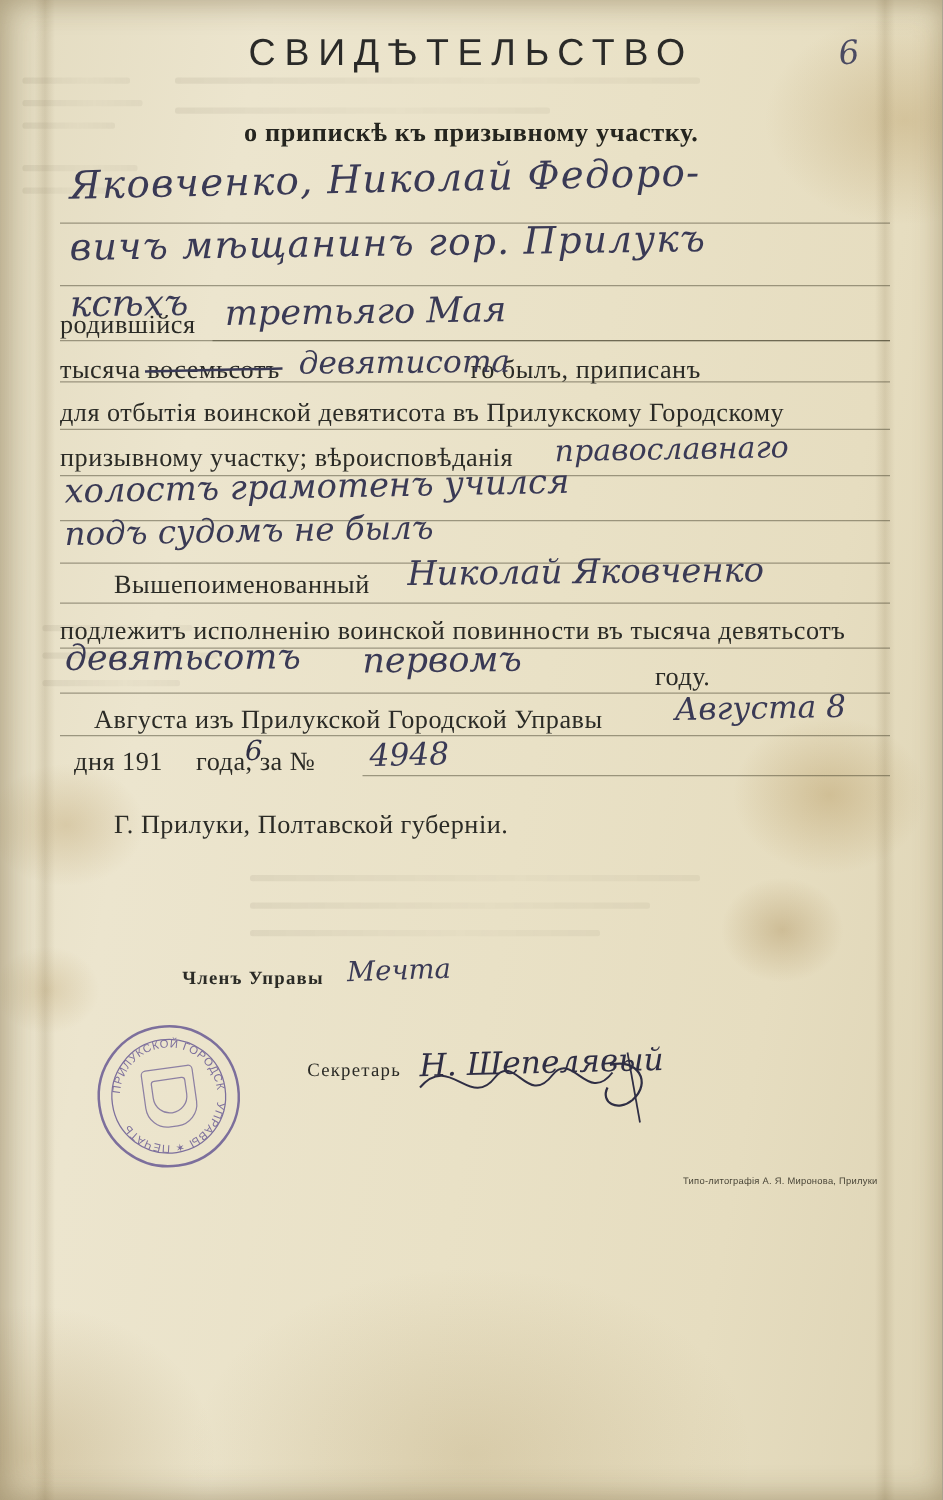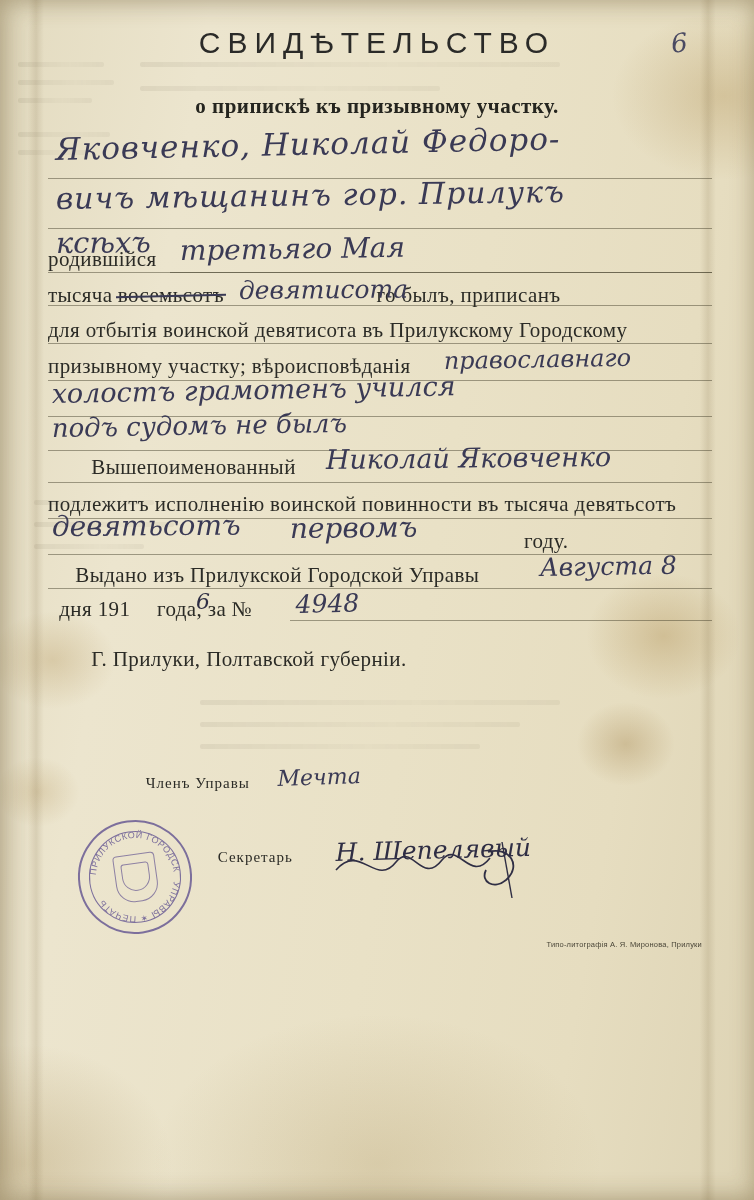--- a/index.html
+++ b/index.html
@@ -273,21 +273,21 @@
 
     <div class="hw blue" style="left:52px; top:510px; font-size:28px; transform:rotate(-0.4deg);">девятьсотъ</div>
     <div class="hw blue" style="left:290px; top:512px; font-size:28px; transform:rotate(-0.6deg);">первомъ</div>
     <div class="line" style="top:529px; left:524px;">
       <span class="pr">году.</span>
     </div>
     <div class="rule" style="left:48px; right:42px; top:554px;"></div>
 
     <div class="line" style="top:563px;">
       <span style="display:inline-block; width:22px;"></span>
-      <span class="pr">Выдано изъ Прилукской Городской Управы</span>
+      <span class="pr">Августа изъ Прилукской Городской Управы</span>
     </div>
     <div class="hw blue" style="left:540px; top:553px; font-size:25px; transform:rotate(-1deg);">Августа 8</div>
     <div class="rule" style="left:48px; right:42px; top:588px;"></div>
 
     <div class="line" style="top:597px;">
       <span style="display:inline-block; width:6px;"></span>
       <span class="pr">дня 191</span>
       <span style="display:inline-block; width:16px;"></span>
       <span class="pr">года,  за  №</span>
     </div>
@@ -295,27 +295,27 @@
     <div class="hw blue" style="left:296px; top:590px; font-size:25px; transform:rotate(-1.5deg);">4948</div>
     <div class="rule" style="left:290px; right:42px; top:620px;"></div>
 
     <div class="line" style="top:647px;">
       <span style="display:inline-block; width:38px;"></span>
       <span class="pr">Г. Прилуки, Полтавской губерніи.</span>
     </div>
 
     <div class="line" style="top:775px; font-size:15px;">
       <span style="display:inline-block; width:94px;"></span>
-      <span class="pr" style="letter-spacing:1px;">Членъ Управы</span>
+      <span class="pr" style="letter-spacing:1px;font-weight:bold;">Членъ Управы</span>
     </div>
     <div class="hw blue" style="left:278px; top:766px; font-size:22px; transform:rotate(-2deg);">Мечта</div>
 
     <div class="line" style="top:849px; font-size:15px;">
       <span style="display:inline-block; width:166px;"></span>
-      <span class="pr" style="letter-spacing:1px;">Секретарь</span>
+      <span class="pr" style="letter-spacing:1px;margin-left:28px;">Секретарь</span>
     </div>
     <div class="hw ink" style="left:336px; top:838px; font-size:25px; transform:rotate(-1.5deg);">Н. Шепелявый</div>
     <svg width="200" height="70" style="position:absolute; left:330px; top:836px;">
       <path d="M6,34 C30,6 46,52 66,26 C82,6 92,50 112,24 C128,4 140,48 160,22" fill="none" stroke="#2f2e44" stroke-width="1.6"></path>
       <path d="M158,16 C180,10 192,30 176,44 C164,54 150,46 156,34" fill="none" stroke="#2f2e44" stroke-width="1.8"></path>
       <path d="M172,6 L182,62" fill="none" stroke="#2f2e44" stroke-width="1.4"></path>
     </svg>
 
     <div class="stamp">
       <div class="ring"></div>

